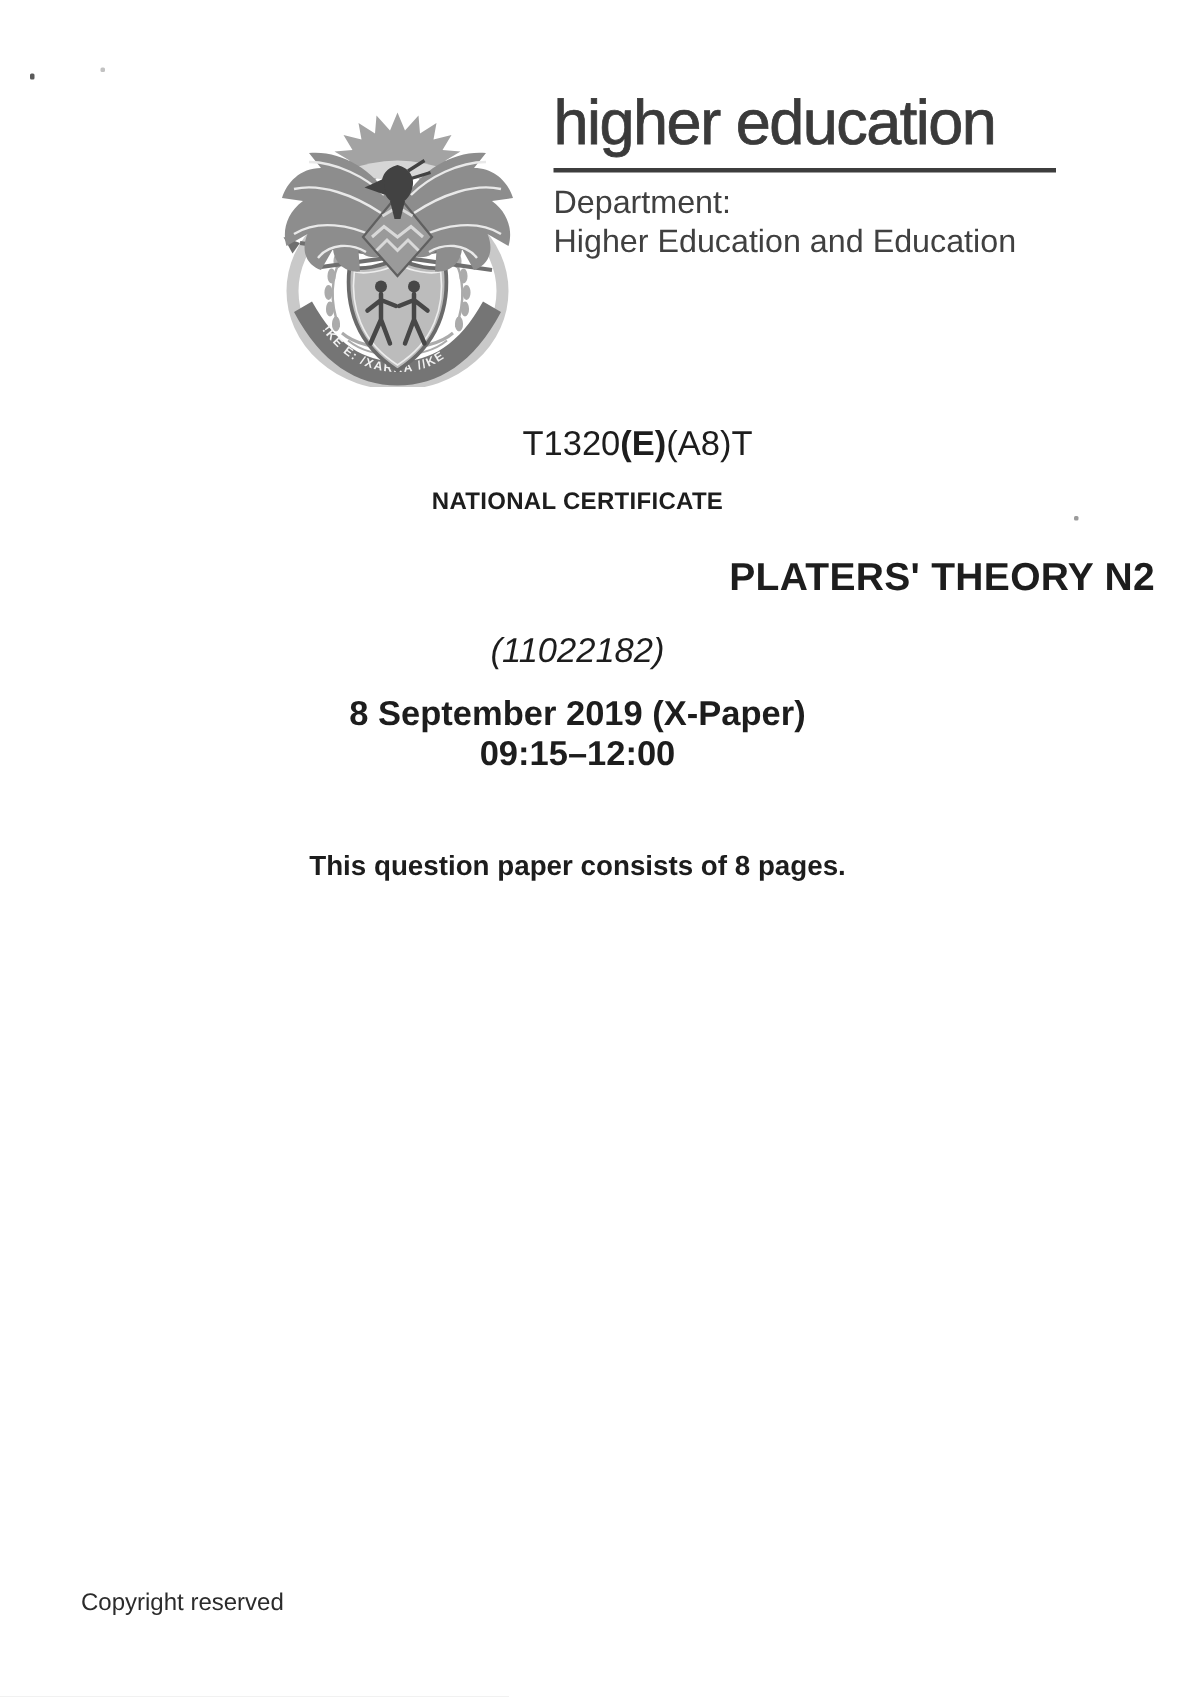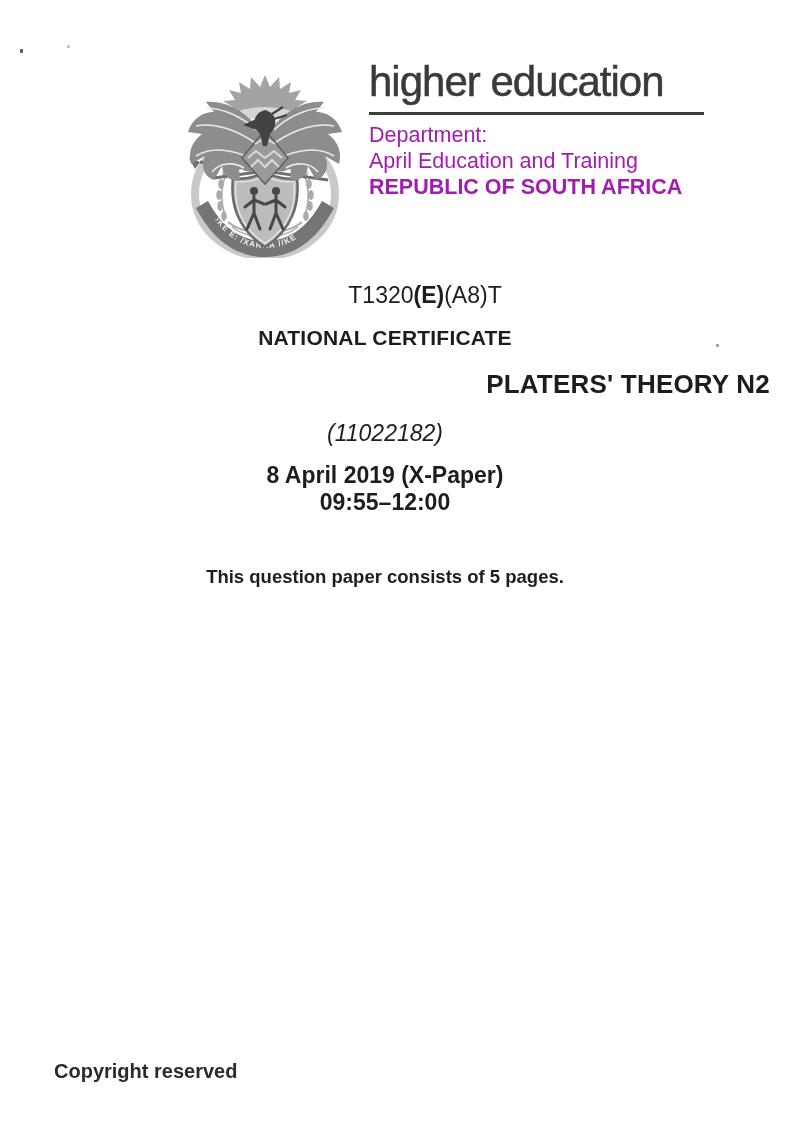--- a/index.html
+++ b/index.html
@@ -20,35 +20,35 @@
 
   
   .emblem{position:absolute;left:186px;top:70px;width:158px;height:188px;}
   .brand{position:absolute;left:357px;top:60px;width:340px;margin-left:12px;}
   .wm{
     font-size:42px;line-height:43px;letter-spacing:-1px;
     color:#3a3a3a;font-weight:400;
     -webkit-text-stroke:0.5px #3a3a3a;
   }
   .rule{margin-top:9px;width:335px;height:3px;background:#3d3d3d;}
-  .dept{font-size:21.5px;line-height:26px;color:#a21caf;}
+  .dept{font-size:21.5px;line-height:26px;color:#404040;}
   .dept.first{margin-top:7px;}
   .b{font-weight:700;}
 
   
   .c{position:absolute;left:0;width:770px;text-align:center;}
   .code{top:282px;font-size:23px;padding-left:40px;}
-  .cert{top:326px;font-size:21px;letter-spacing:0.2px;}
+  .cert{top:326px;font-size:16px;letter-spacing:0.2px;}
   .subj{top:369px;font-size:26px;letter-spacing:0.2px;text-align:right;}
   .scode{top:420px;font-size:23px;font-style:italic;}
   .dt{top:462px;font-size:23px;}
   .tm{top:489px;font-size:23px;}
   .note{top:566px;font-size:18.5px;}
 
-  footer div{position:absolute;left:54px;top:1060px;font-size:20px;color:#2b2b2b;font-weight:bold;}
+  footer div{position:absolute;left:54px;top:1060px;font-size:16px;color:#2b2b2b;}
 </style>
 </head>
 <body>
 
 <div class="page">
 
   <div class="speck s1"></div>
   <div class="speck s2"></div>
   <div class="speck s3"></div>
 
@@ -121,32 +121,31 @@
         <path d="M70,49 L57,55 L71,60 Z"></path>
         <path d="M86,44 L97,37 M88,49 L101,45" stroke="#424242" stroke-width="2.2" fill="none"></path>
         <path d="M74,64 L84,64 L81,76 L77,76 Z"></path>
       </g>
     </svg>
 
     <div class="brand">
       <div class="wm">higher education</div>
       <div class="rule"></div>
       <div class="dept first">Department:</div>
-      <div class="dept">April Education and Training</div>
-      <div class="dept b">REPUBLIC OF SOUTH AFRICA</div>
+      <div class="dept">Higher Education and Education</div>
     </div>
   </header>
 
   <main>
     <div class="c code"><span>T1320</span><span class="b">(E)</span><span>(A8)T</span></div>
     <div class="c cert b">NATIONAL CERTIFICATE</div>
     <div class="c subj b">PLATERS' THEORY N2</div>
     <div class="c scode">(11022182)</div>
-    <div class="c dt b">8 April 2019 (X-Paper)</div>
-    <div class="c tm b">09:55–12:00</div>
-    <div class="c note b">This question paper consists of 5 pages.</div>
+    <div class="c dt b">8 September 2019 (X-Paper)</div>
+    <div class="c tm b">09:15–12:00</div>
+    <div class="c note b">This question paper consists of 8 pages.</div>
   </main>
 
   <footer>
     <div>Copyright reserved</div>
   </footer>
 
 </div>
 
 </body></html>

